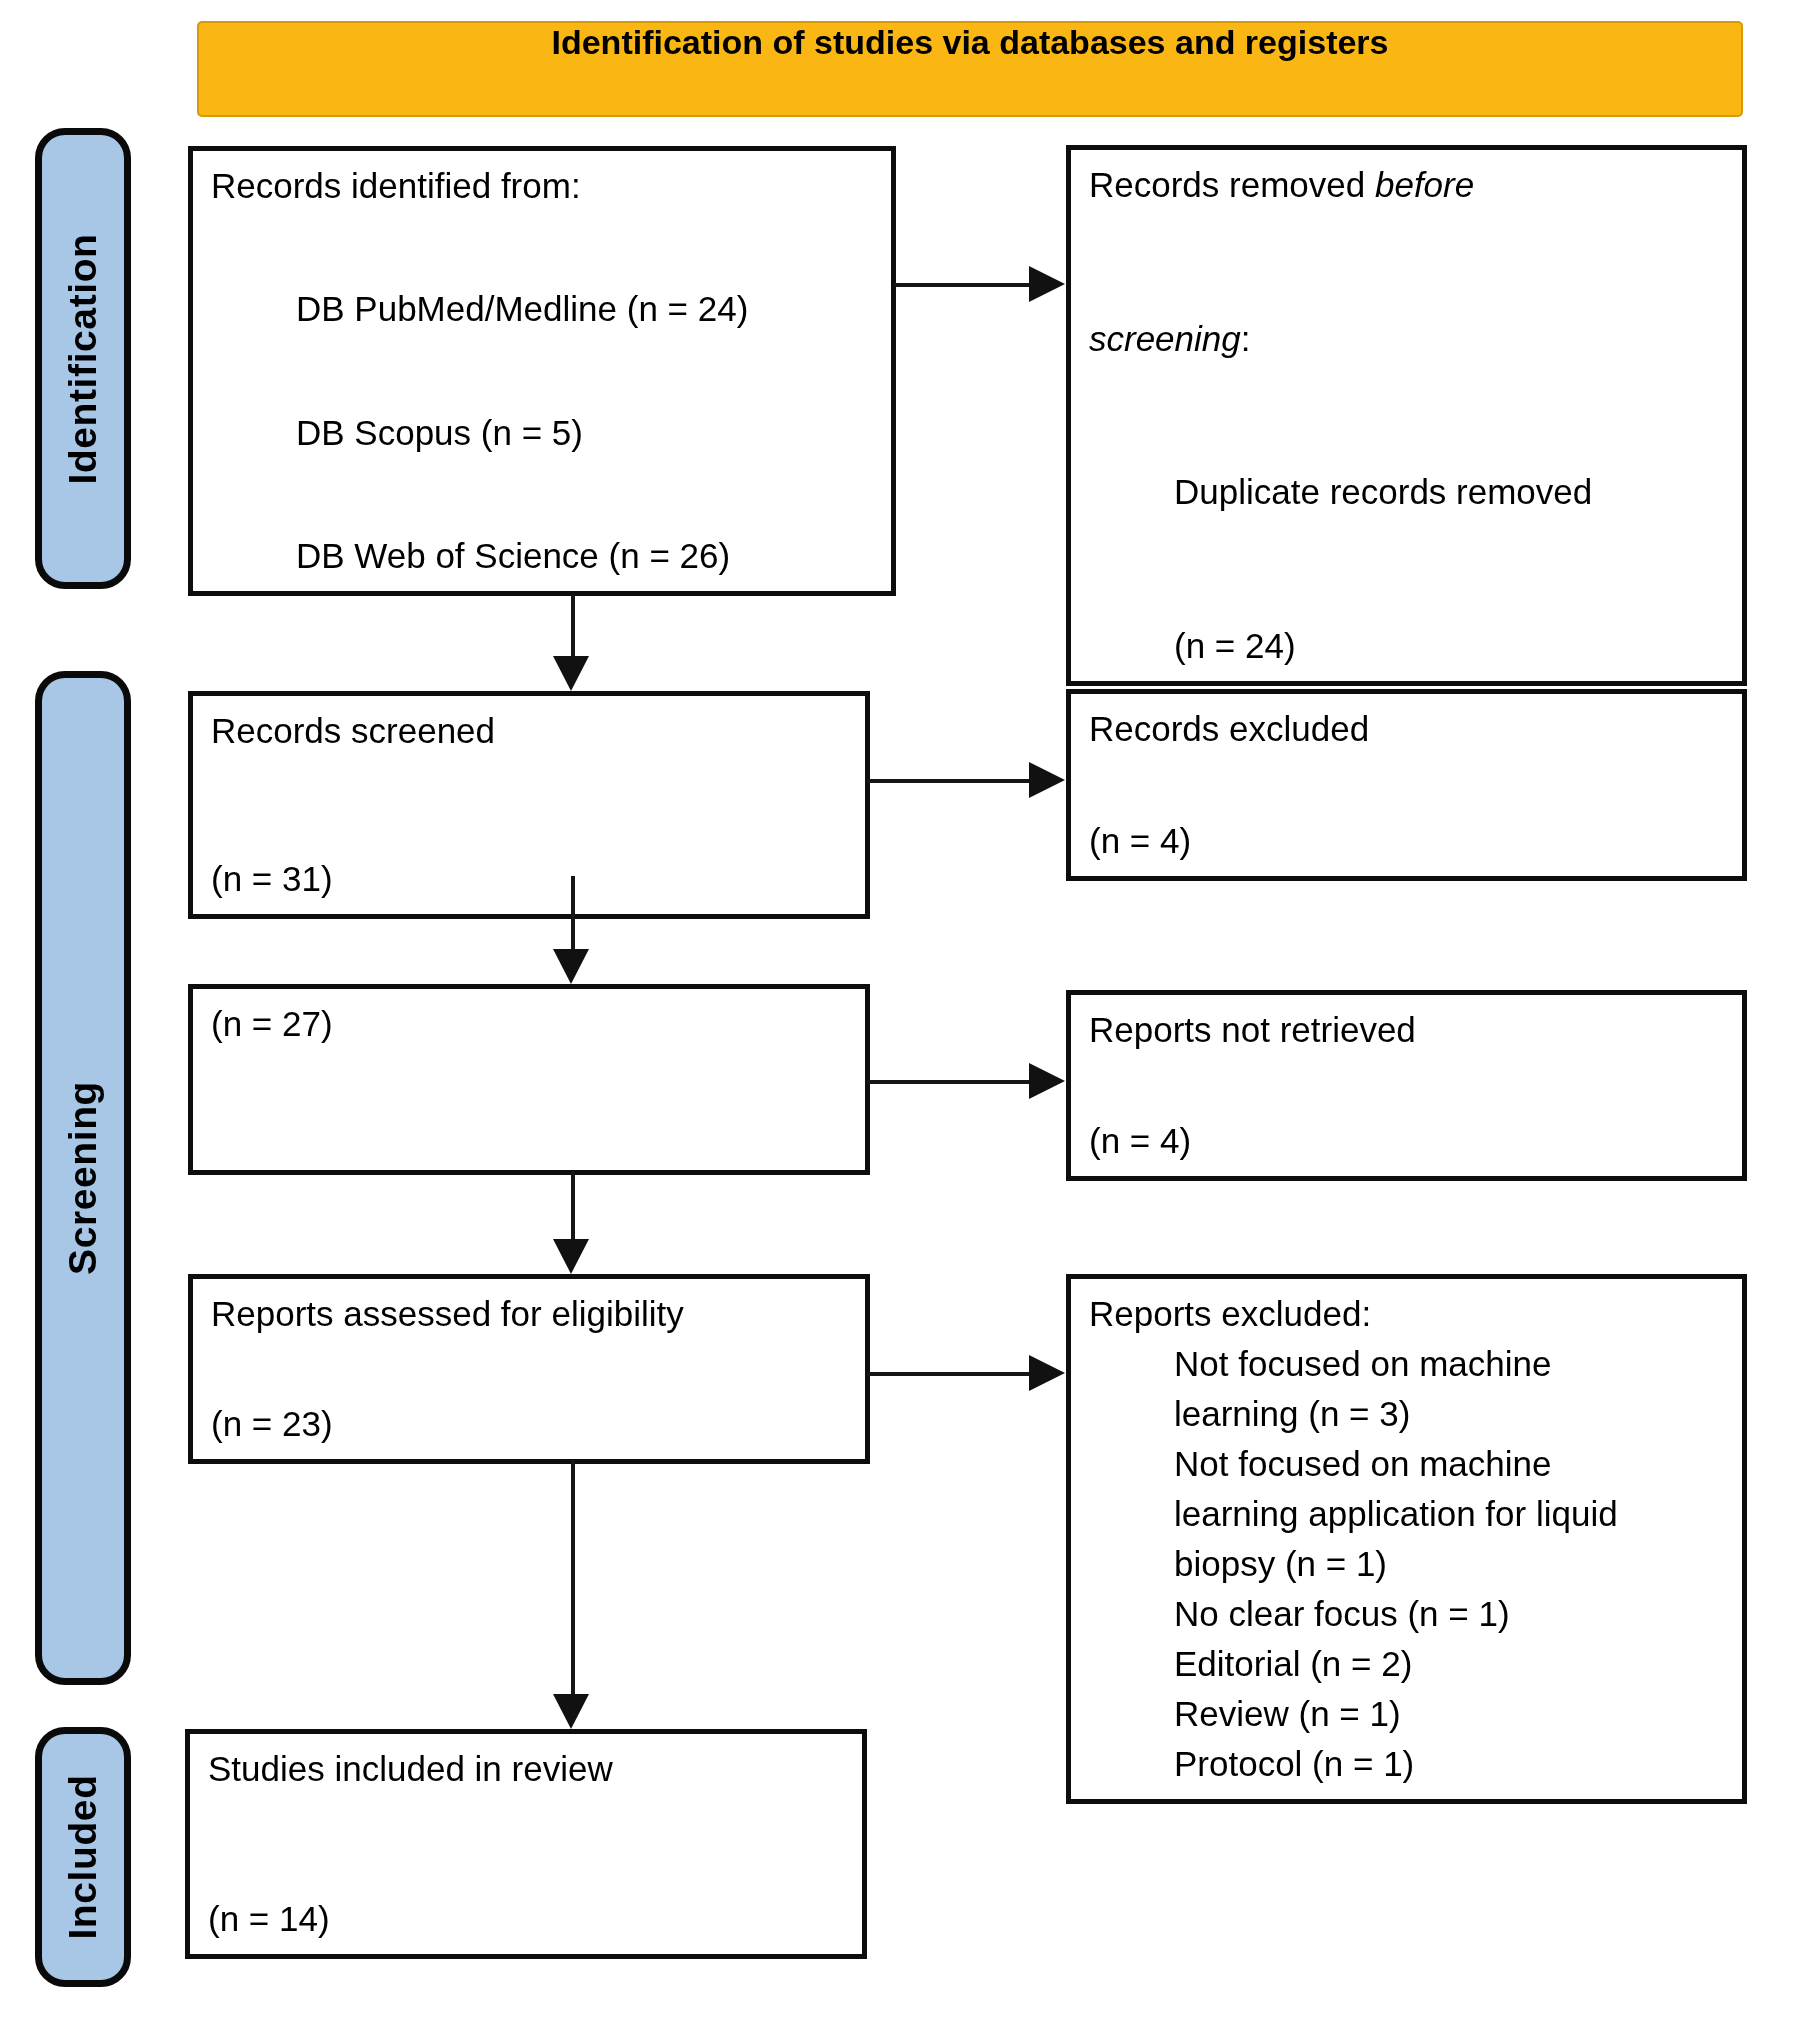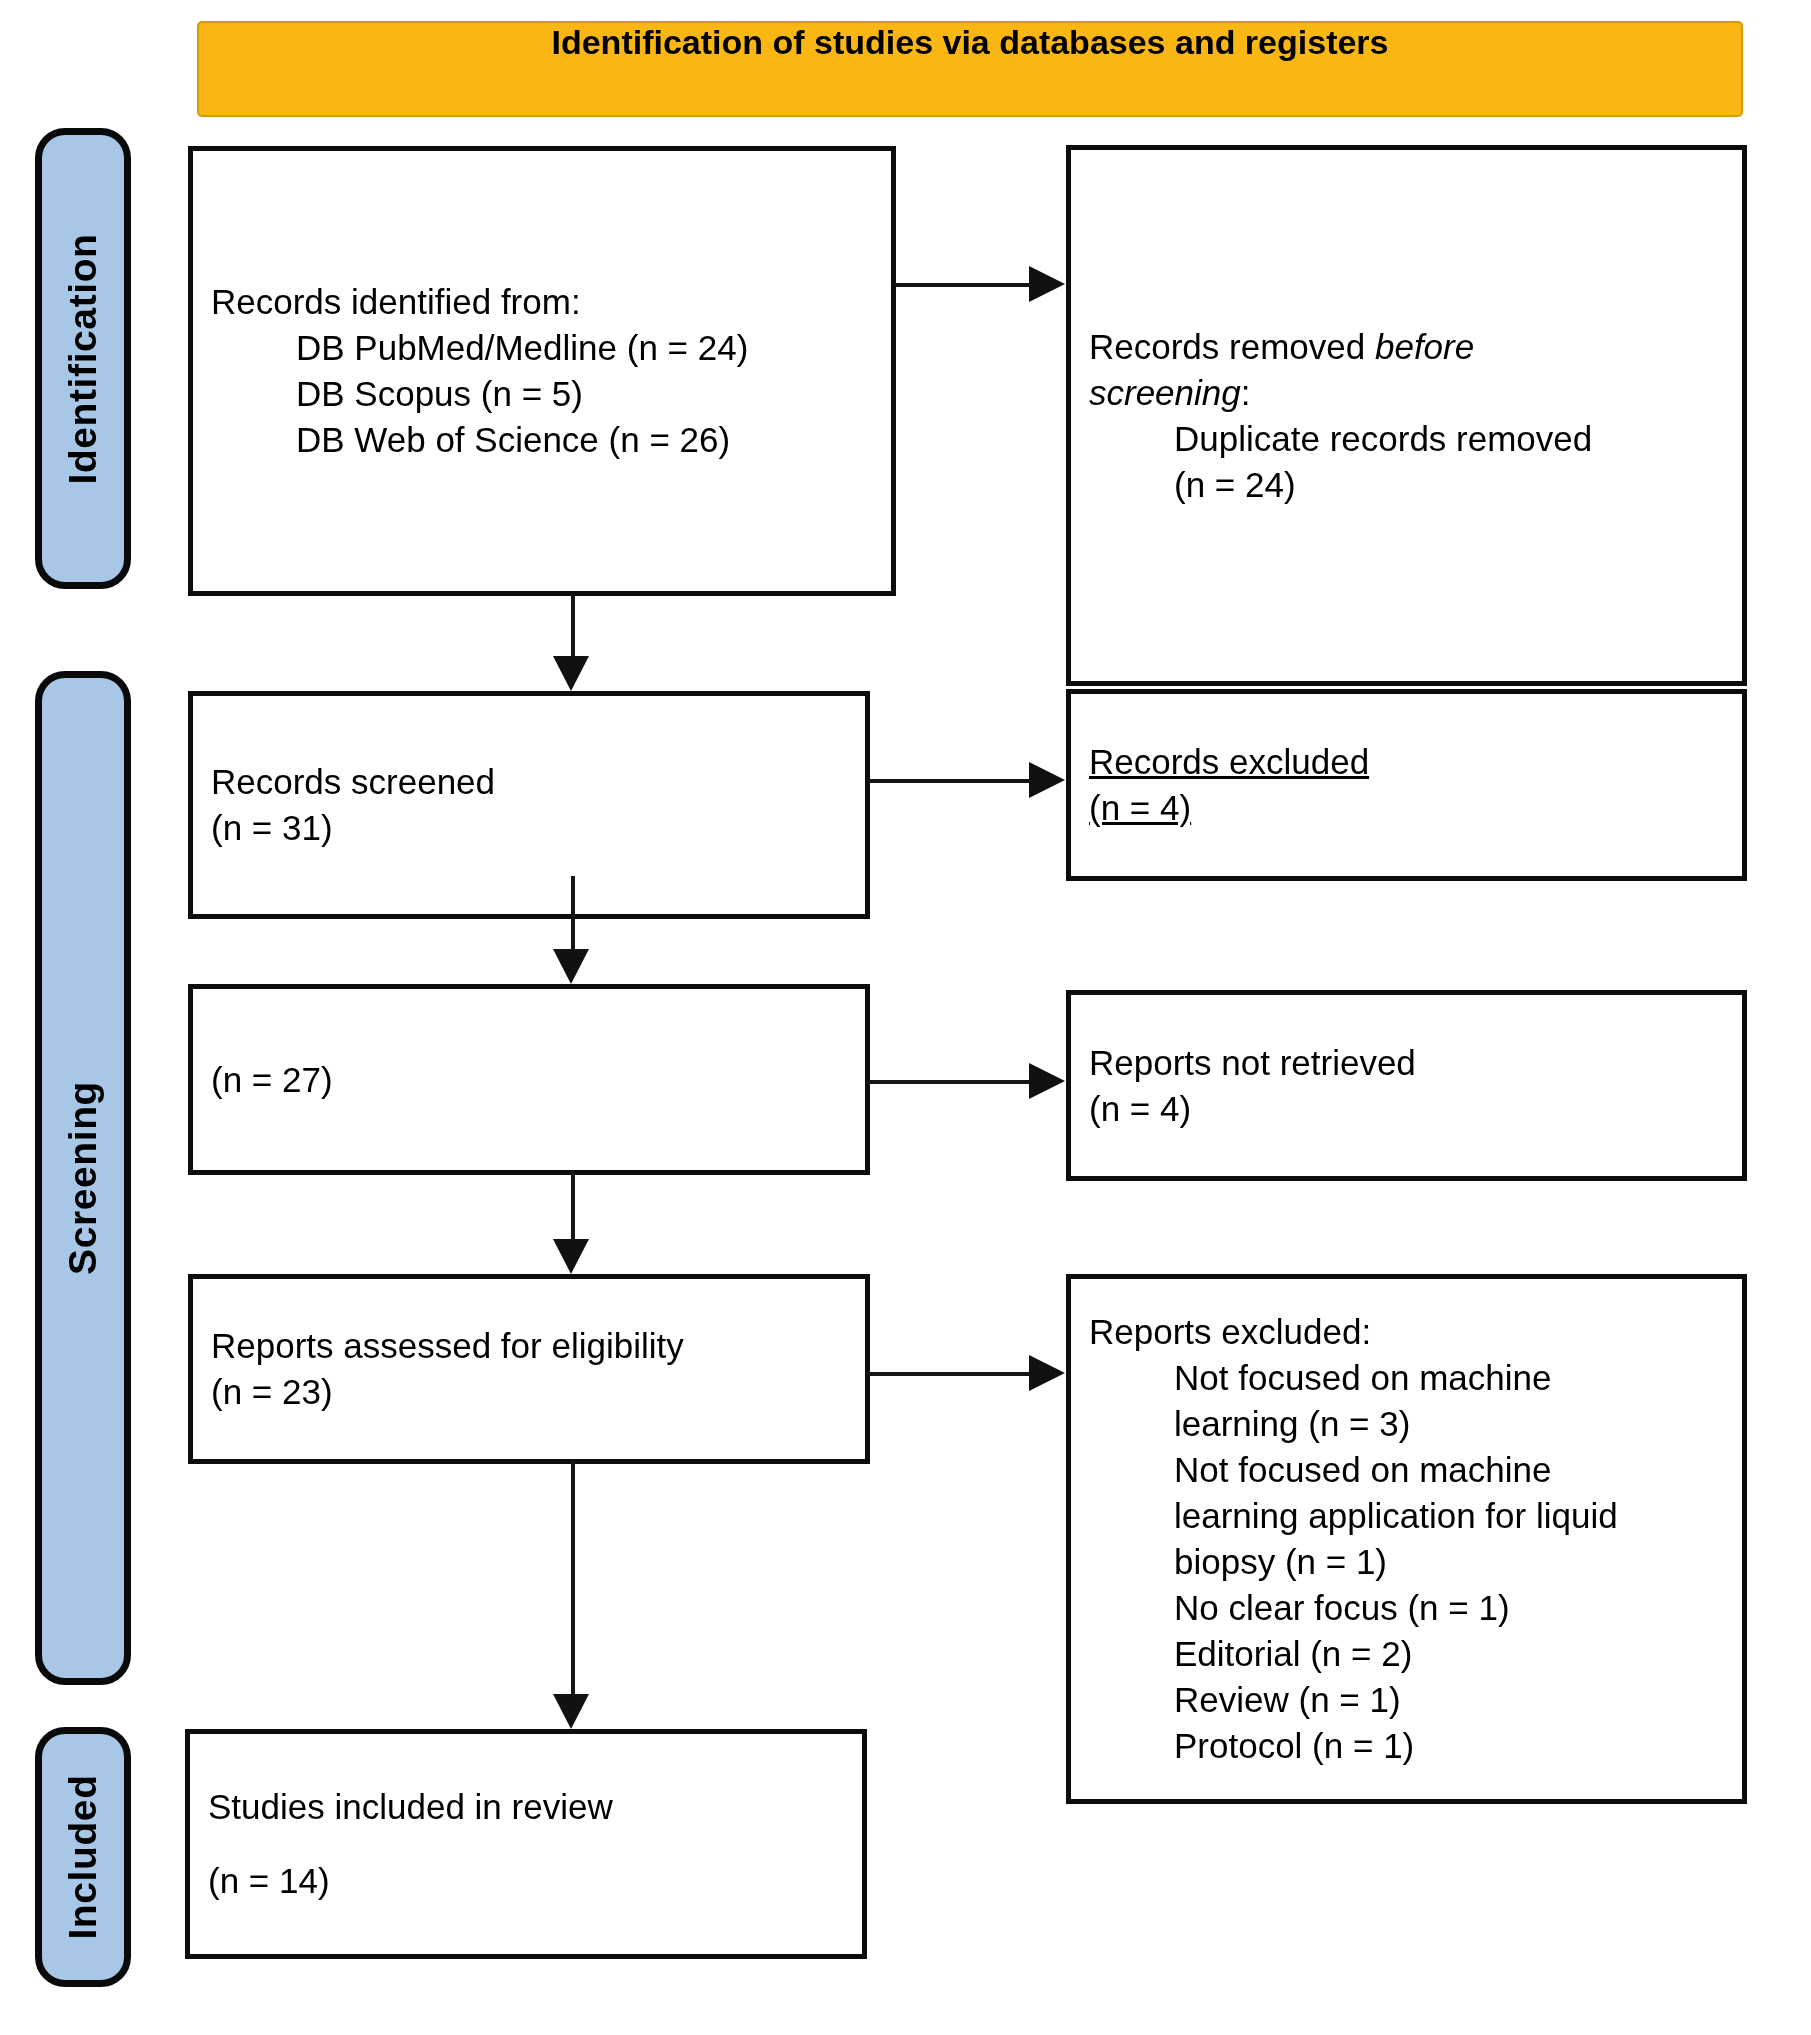--- a/index.html
+++ b/index.html
@@ -35,31 +35,31 @@
   }
   #pill-identification{top:128px;height:461px;}
   #pill-screening{top:671px;height:1014px;}
   #pill-included{top:1727px;height:260px;}
   
   .box{
     position:absolute;
     background:#ffffff;
     border:5.4px solid #0d0d0d;
     box-sizing:border-box;
-    display:flex;flex-direction:column;justify-content:center;
+    display:flex;flex-direction:column;justify-content:space-between;
     padding:12px 18px;
     font-size:35px;line-height:46px;
   }
   .ln{white-space:nowrap;}
   .ln.ind1{margin-left:85px;}
   .it{font-style:italic;}
   #box-records-identified{left:188px;top:146px;width:708px;height:450px;}
   #box-records-removed{left:1066px;top:145px;width:681px;height:541px;}
   #box-records-screened{left:188px;top:691px;width:682px;height:228px;}
-  #box-records-excluded{left:1066px;top:689px;width:681px;height:192px;text-decoration:underline;}
+  #box-records-excluded{left:1066px;top:689px;width:681px;height:192px;}
   #box-reports-sought{left:188px;top:984px;width:682px;height:191px;}
   #box-reports-not-retrieved{left:1066px;top:990px;width:681px;height:191px;}
   #box-reports-assessed{left:188px;top:1274px;width:682px;height:190px;}
   #box-reports-excluded{left:1066px;top:1274px;width:681px;height:530px;}
   #box-studies-included{left:185px;top:1729px;width:682px;height:230px;gap:28px;}
   
   .vline{position:absolute;width:3.6px;background:#161616;}
   .hline{position:absolute;height:3.6px;background:#161616;}
   .head-down{
     position:absolute;width:0;height:0;

